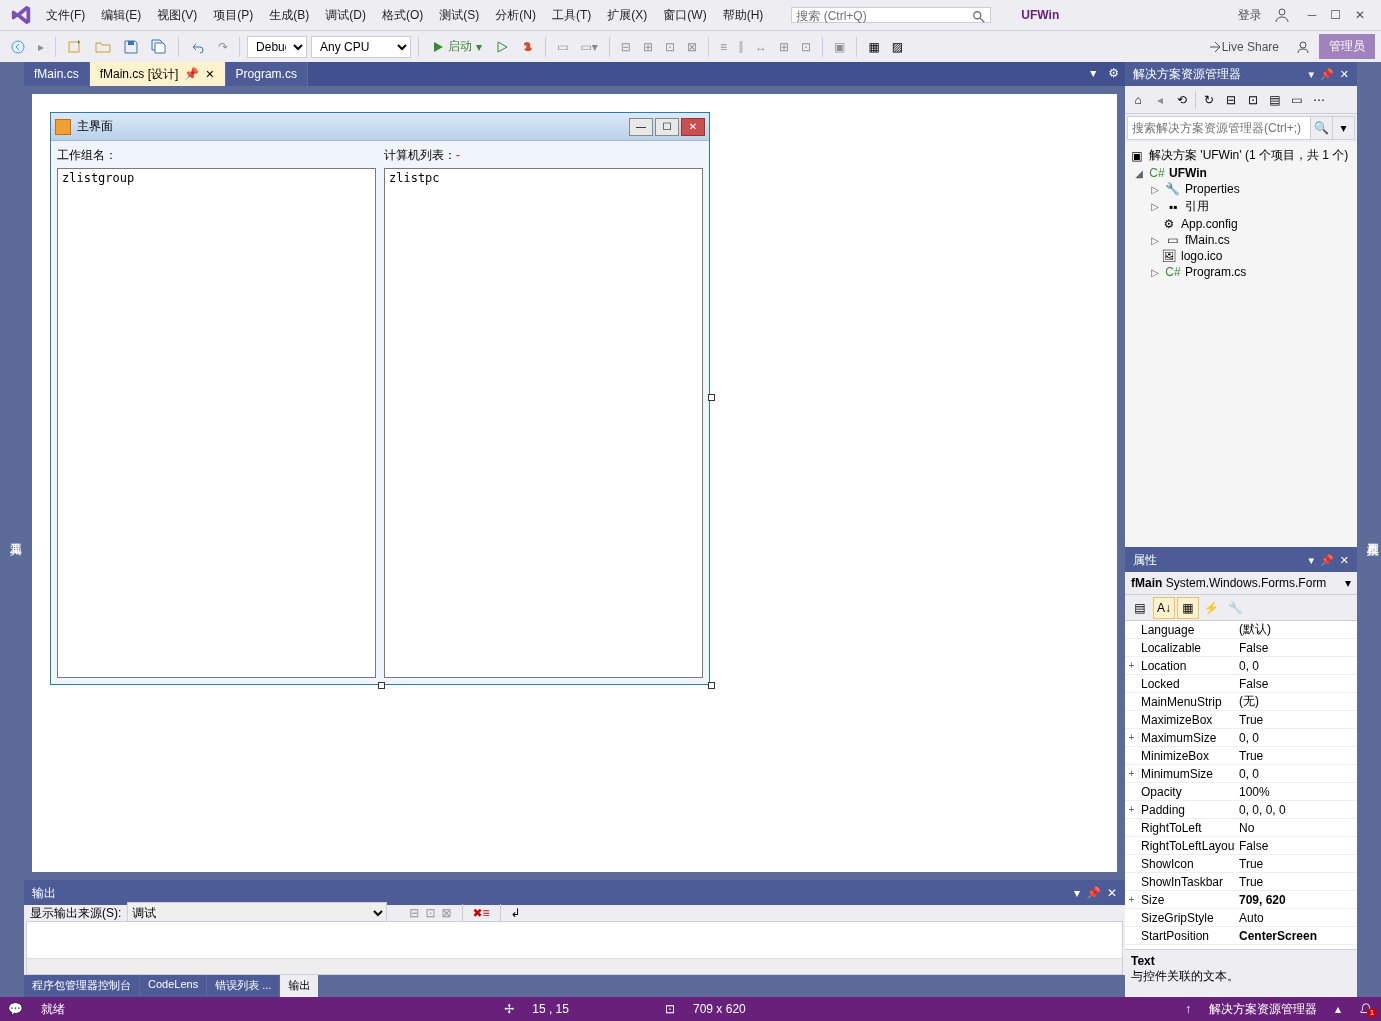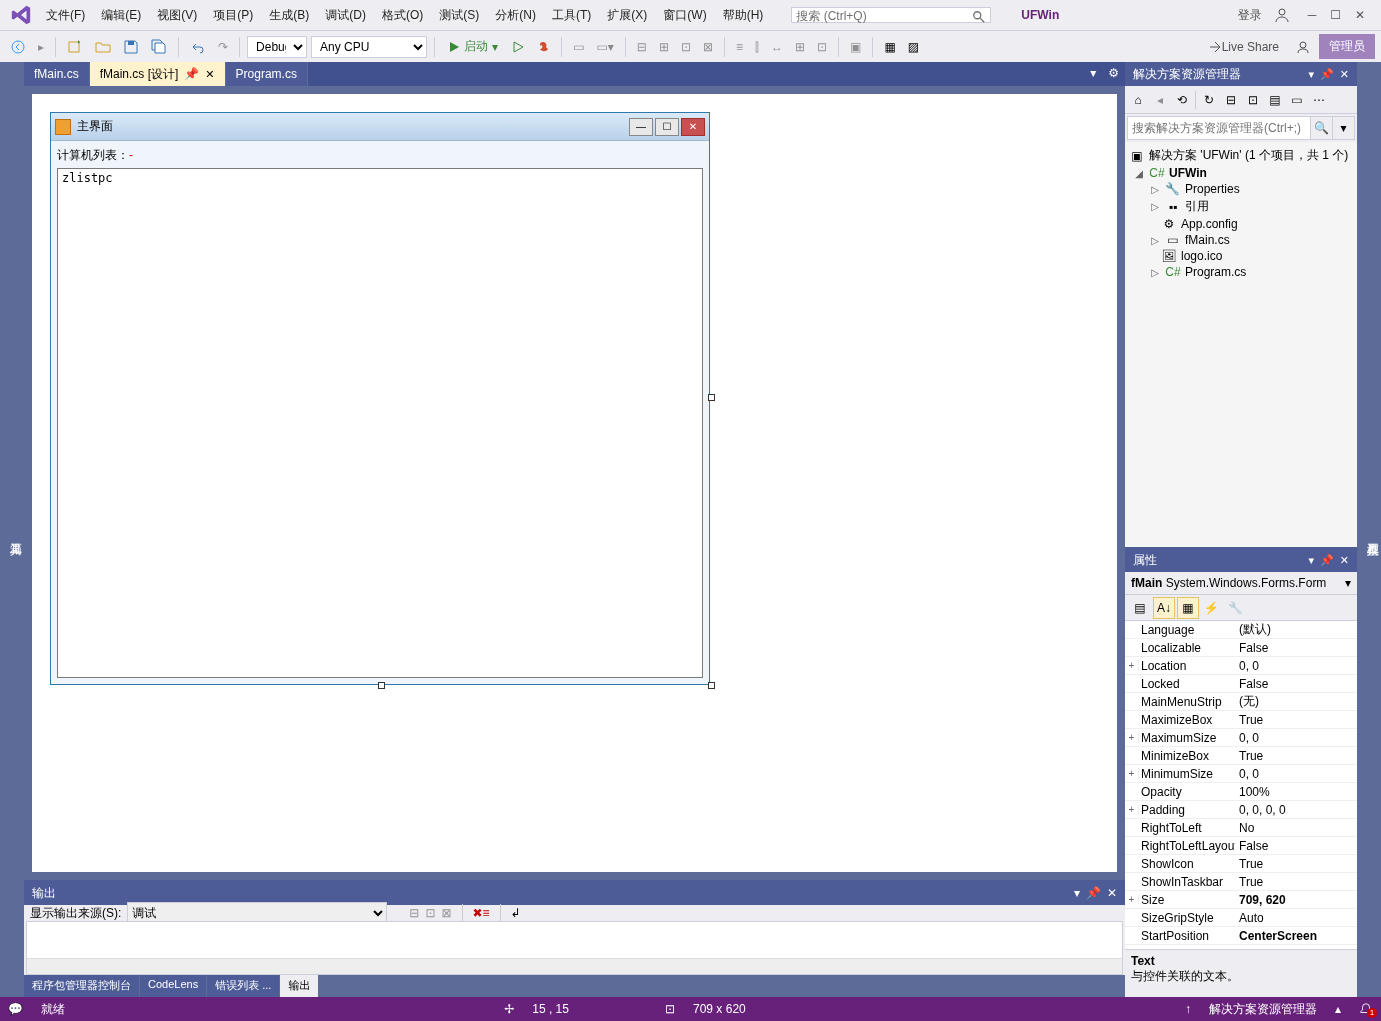--- a/index.html
+++ b/index.html
@@ -197,21 +197,21 @@
   <span class="sep"></span>
   <span class="btn">
       <svg width="16" height="16">
         <path d="M4 8h6a3 3 0 010 6" fill="none" stroke="#3874b4"></path>
         <path d="M6 5l-3 3 3 3" fill="none" stroke="#3874b4"></path>
       </svg>
     </span>
   <span class="btn" style="opacity:.4">↷</span>
   <span class="sep"></span>
   <select style="width:60px"><option>Debug</option></select>
-  <select style="width:116px"><option>Any CPU</option></select>
+  <select style="width:100px"><option>Any CPU</option></select>
   <span class="sep"></span>
   <span class="start">
     <svg width="12" height="12" viewBox="0 0 12 12">
         <path d="M2 1l9 5-9 5z" fill="#388a34"></path>
       </svg>
     <span>启动</span> ▾
   </span>
   <span class="btn">
       <svg width="12" height="12">
         <path d="M2 1l9 5-9 5z" fill="none" stroke="#388a34"></path>
@@ -286,20 +286,24 @@
         <div class="winform-title">
           <span class="ico"></span>
           <span class="ttl">主界面</span>
           <div class="wbtns">
             <span>—</span>
             <span>☐</span>
             <span class="close">✕</span>
           </div>
         </div>
         <div class="winform-body">
+          <div class="form-pane">
+            <div class="lbl">工作组名：</div>
+            <div class="listbox">zlistgroup</div>
+          </div>
           <div class="form-pane">
             <div class="lbl"><span>计算机列表：</span><span class="red">-</span></div>
             <div class="listbox">zlistpc</div>
           </div>
         </div>
       </div>
       <div class="handle" style="left:346px; top:588px"></div>
       <div class="handle" style="left:676px; top:588px"></div>
       <div class="handle" style="left:676px; top:300px"></div>
     </div>

